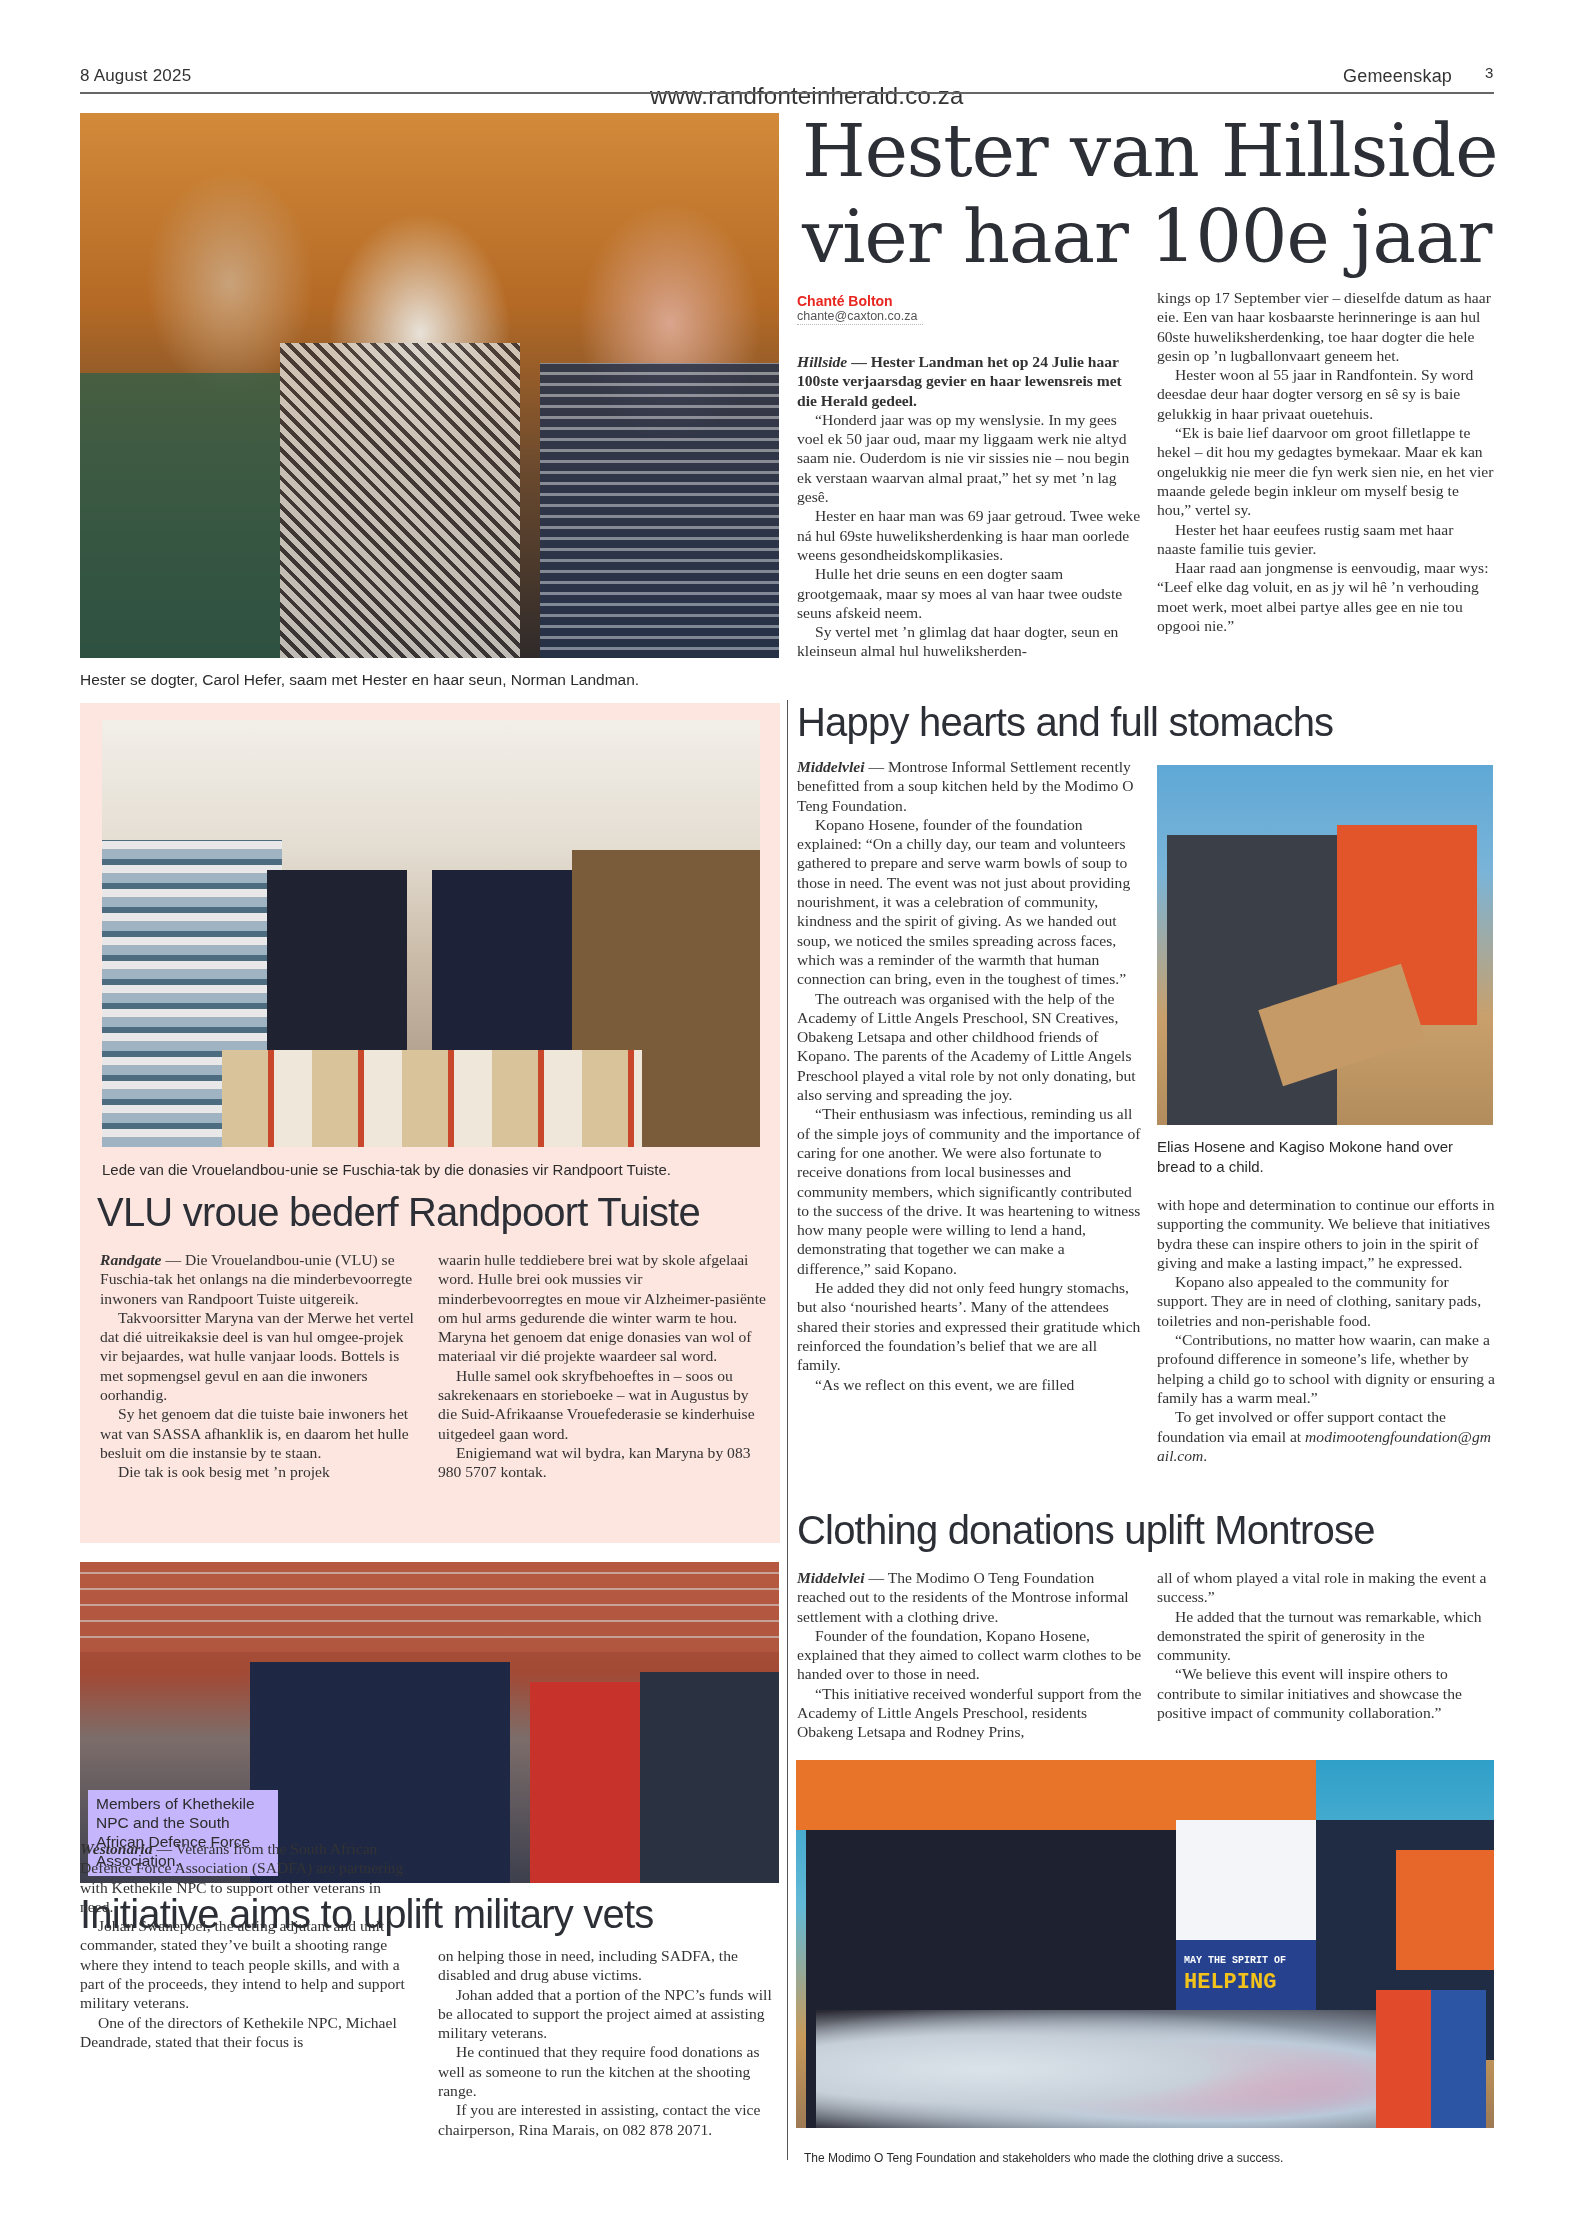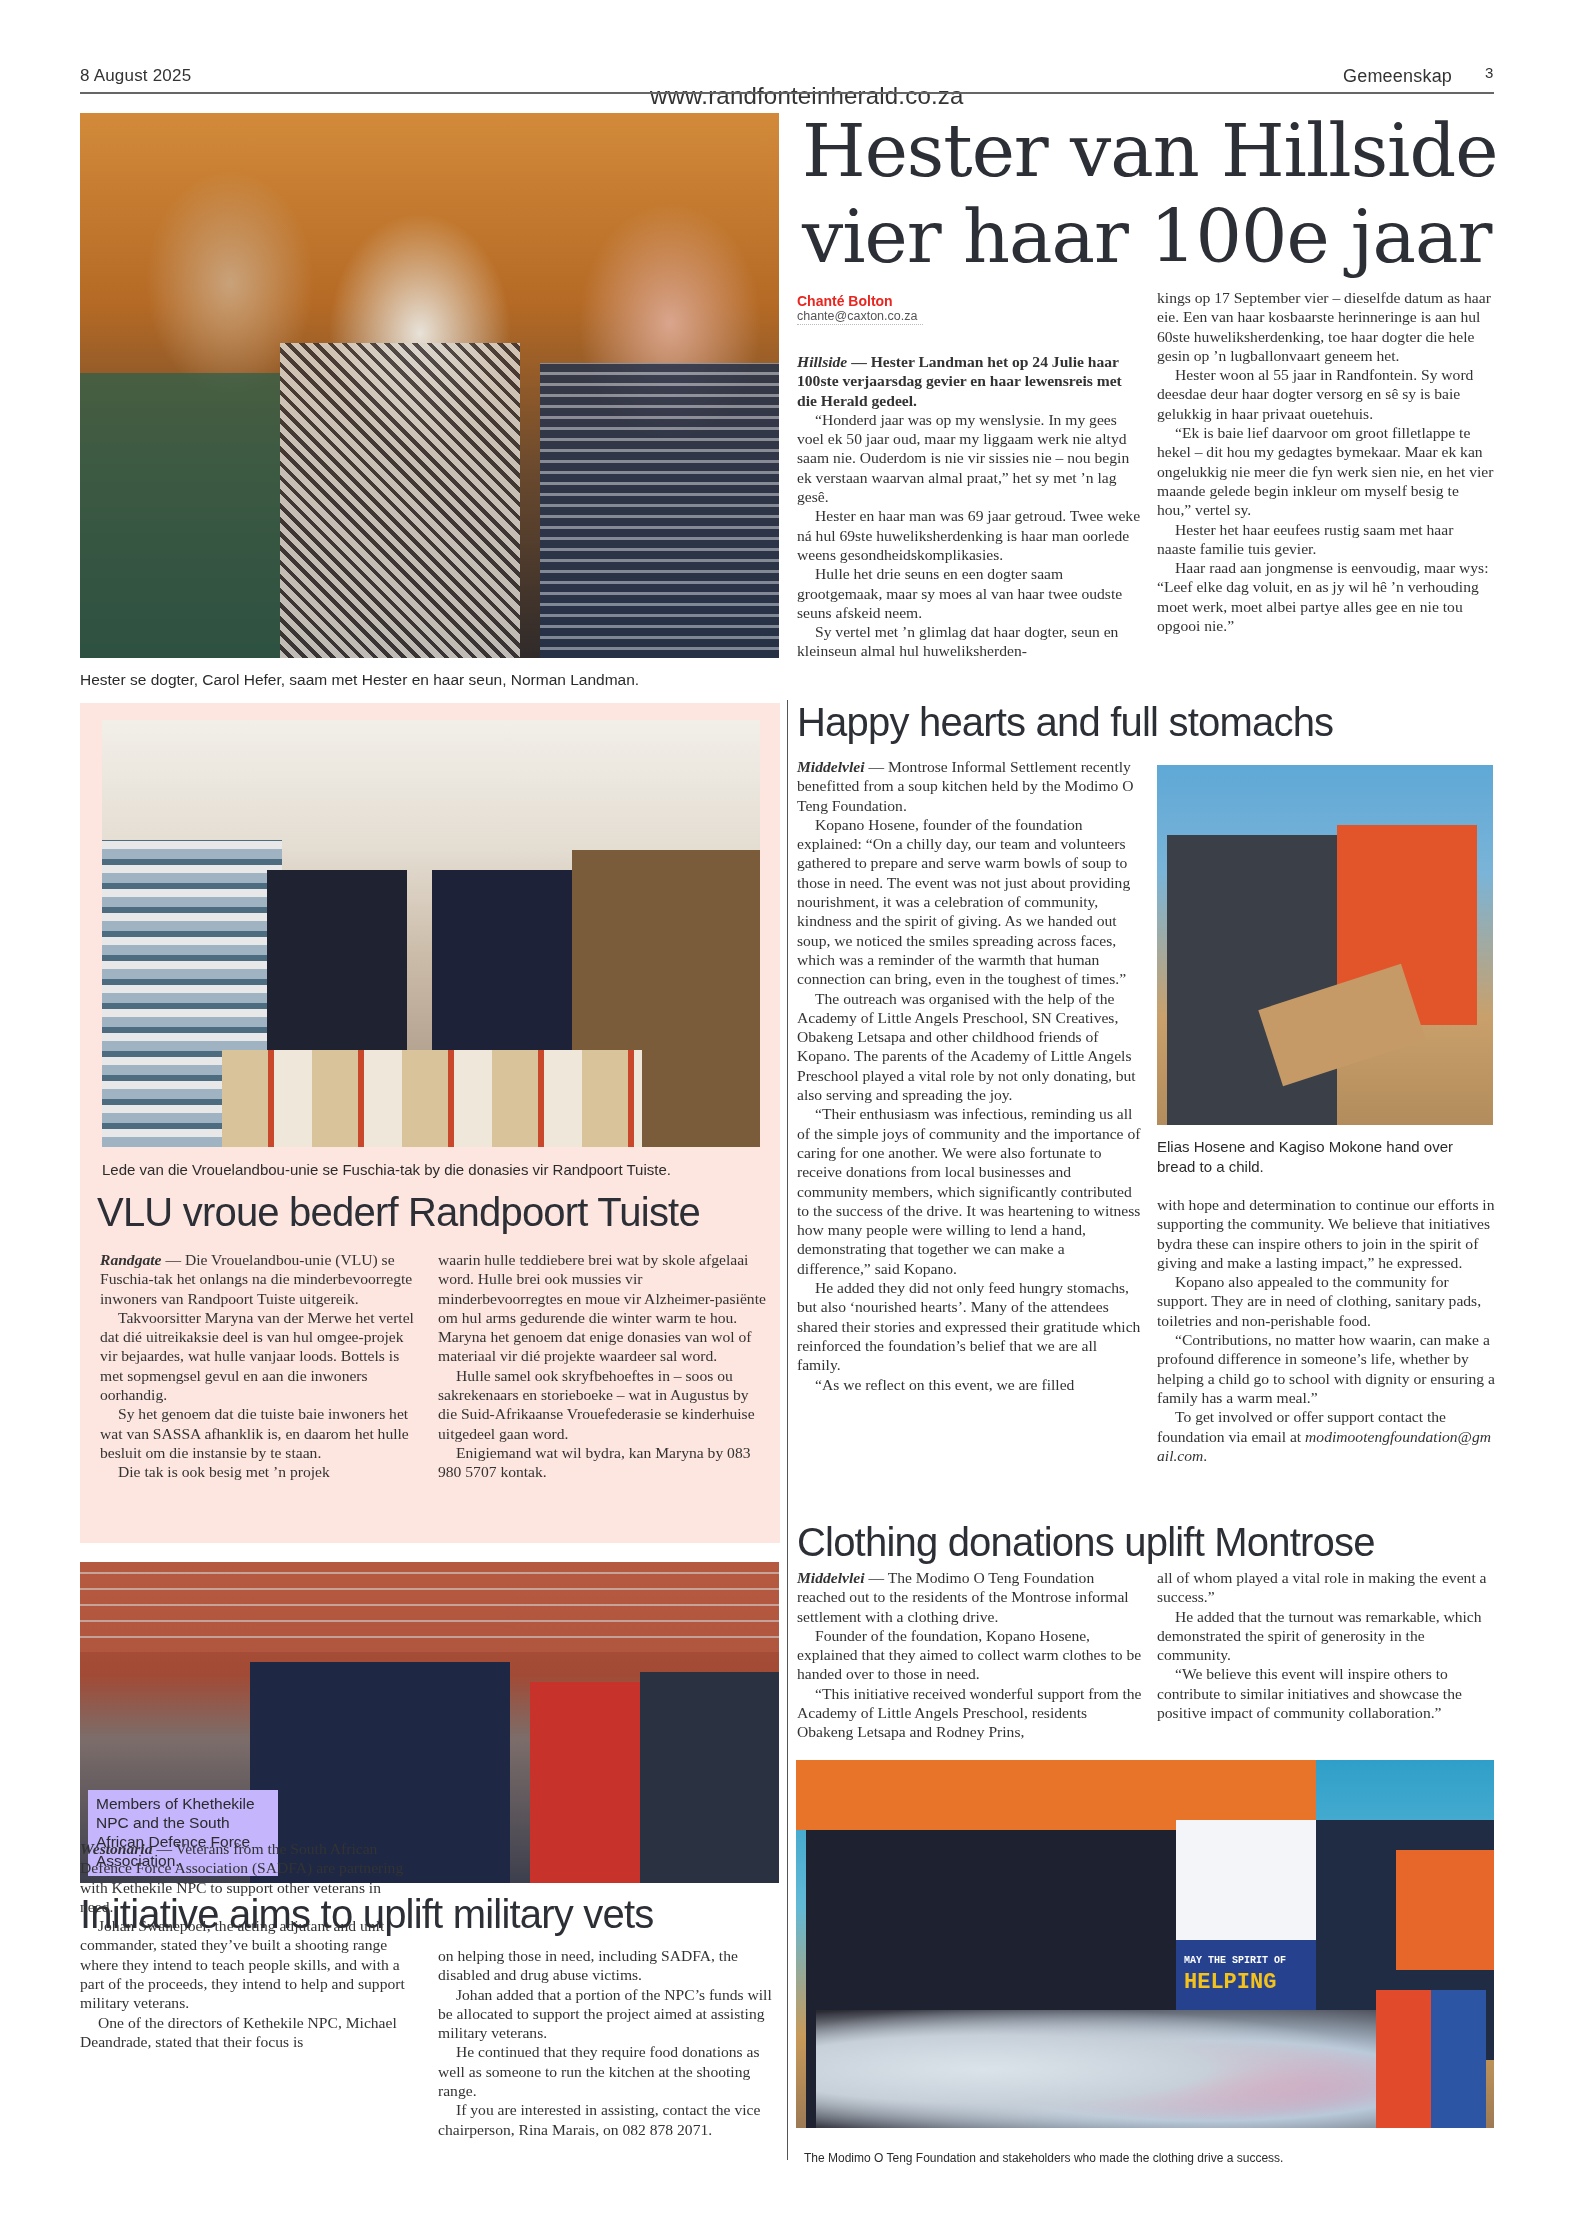--- a/index.html
+++ b/index.html
@@ -153,21 +153,21 @@
 </div>
 <div class="abs caption" style="left:1157px;top:1137px;width:336px;font-size:15px;line-height:19.5px;">Elias Hosene and Kagiso Mokone hand over bread to a child.</div>
 
 <div class="abs body-text" style="left:1157px;top:1195px;width:340px;">
   <p class="first">with hope and determination to continue our efforts in supporting the community. We believe that initiatives bydra these can inspire others to join in the spirit of giving and make a lasting impact,” he expressed.</p>
   <p>Kopano also appealed to the community for support. They are in need of clothing, sanitary pads, toiletries and non-perishable food.</p>
   <p>“Contributions, no matter how waarin, can make a profound difference in someone’s life, whether by helping a child go to school with dignity or ensuring a family has a warm meal.”</p>
   <p><span>To get involved or offer support contact the foundation via email at </span><em style="word-break:break-all;">modimootengfoundation@gmail.com</em><span>.</span></p>
 </div>
 
-<div class="abs headline-sans" style="left:797px;top:1505px;font-size:40px;line-height:50px;margin-top:12px;">Clothing donations uplift Montrose</div>
+<div class="abs headline-sans" style="left:797px;top:1505px;font-size:40px;line-height:50px;">Clothing donations uplift Montrose</div>
 
 <div class="abs body-text" style="left:797px;top:1568px;width:345px;">
   <p class="first"><em class="dateline">Middelvlei</em><span> — The Modimo O Teng Foundation reached out to the residents of the Montrose informal settlement with a clothing drive.</span></p>
   <p>Founder of the foundation, Kopano Hosene, explained that they aimed to collect warm clothes to be handed over to those in need.</p>
   <p>“This initiative received wonderful support from the Academy of Little Angels Preschool, residents Obakeng Letsapa and Rodney Prins,</p>
 </div>
 <div class="abs body-text" style="left:1157px;top:1568px;width:340px;">
   <p class="first">all of whom played a vital role in making the event a success.”</p>
   <p>He added that the turnout was remarkable, which demonstrated the spirit of generosity in the community.</p>
   <p>“We believe this event will inspire others to contribute to similar initiatives and showcase the positive impact of community collaboration.”</p>

